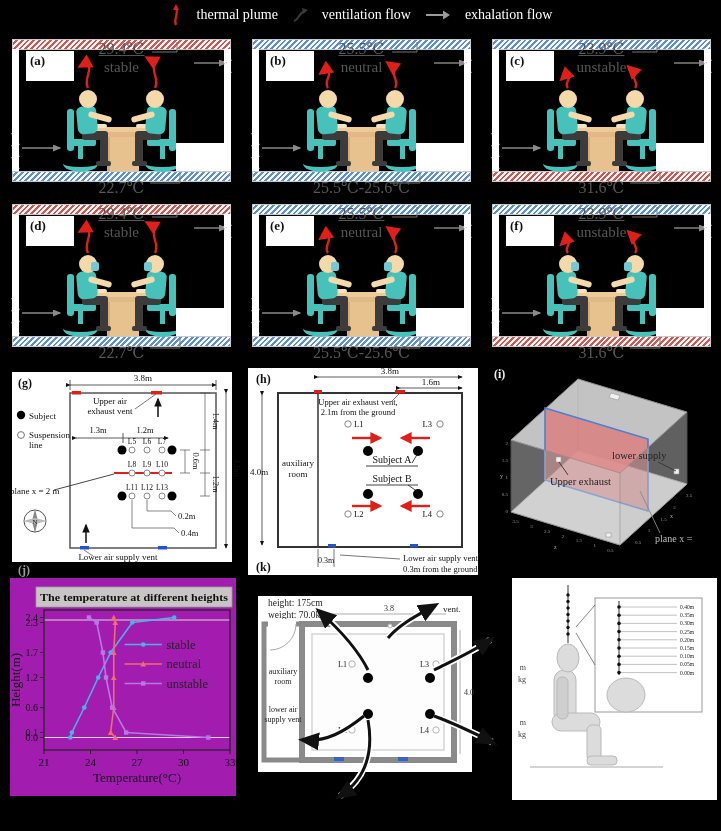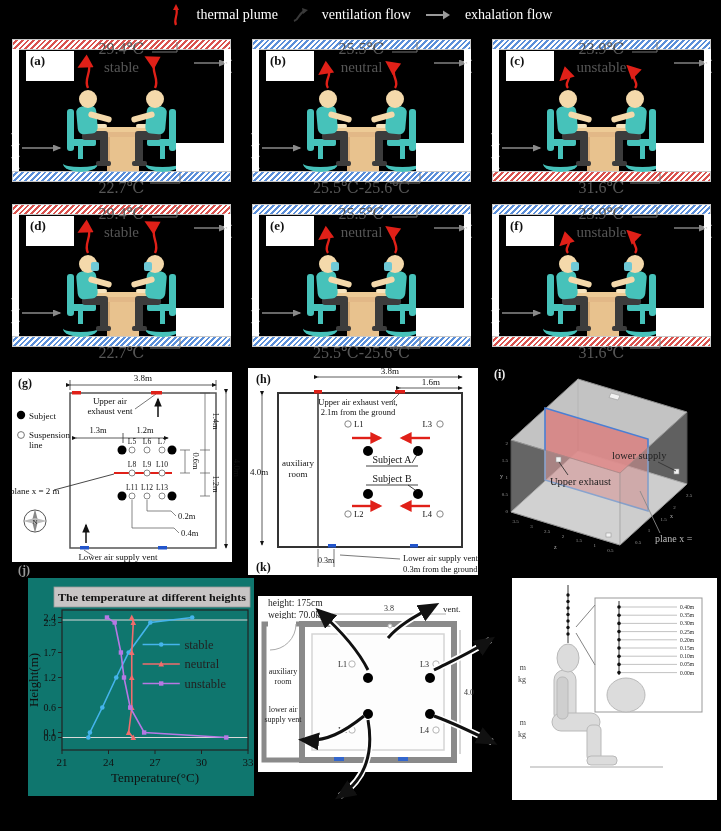--- a/index.html
+++ b/index.html
@@ -13,21 +13,21 @@
   .room{position:absolute;width:227px;height:160px;}
   .hatch-warm{background:repeating-linear-gradient(135deg,#fff 0,#fff 2px,#d9534f 2px,#d9534f 4px);}
   .hatch-cold{background:repeating-linear-gradient(135deg,#fff 0,#fff 2px,#5b8fd9 2px,#5b8fd9 4px);}
   .ceil{position:absolute;left:4px;top:6px;width:217px;height:9px;border:1px solid #c9c9c9;}
   .floorstrip{position:absolute;left:4px;top:138px;width:217px;height:9px;border:1px solid #c9c9c9;}
   .wall{position:absolute;top:16px;width:7px;height:122px;background:#fff;}
   .wall.left{left:4px}.wall.right{left:216px}
   .labelbox{position:absolute;left:18px;top:18px;width:48px;height:30px;background:#fff;}
   .plabel{font-weight:bold;font-size:13px;color:#111;position:absolute;left:4px;top:2px;}
   .whitebox{position:absolute;left:168px;top:110px;width:50px;height:28px;background:#fff;}
-  .toptemp{position:absolute;left:0;width:227px;top:6px;text-align:center;font-size:16px;color:#565656;}
+  .toptemp{position:absolute;left:0;width:227px;top:6px;text-align:center;font-size:16px;color:#565656;text-decoration:underline;}
   .cond{position:absolute;left:0;width:227px;top:26px;text-align:center;font-size:15px;color:#565656;}
   .bottemp{position:absolute;left:0;width:227px;top:145px;text-align:center;font-size:16px;color:#565656;}
   .scene{position:absolute;left:0;top:0;width:227px;height:160px;}
   .pwrap{position:absolute;left:0;top:0;width:227px;height:160px;}
   .pwrap.mir{transform:scaleX(-1);}
   .pwrap div{position:absolute;}
   .head{left:71px;top:57px;width:18px;height:18px;border-radius:50%;background:#f4d9ab;}
   .mask{left:83px;top:64px;width:8px;height:9px;border-radius:2px;background:#6fc9d6;}
   .torso{left:69px;top:73px;width:20px;height:28px;border-radius:6px;background:#46c2ba;transform:rotate(-5deg);}
   .arm{left:80px;top:81px;width:24px;height:6px;border-radius:3px;background:#f4d9ab;transform:rotate(16deg);}
@@ -37,21 +37,21 @@
   .cback{left:59px;top:76px;width:7px;height:42px;background:#46c2ba;border-radius:3px;}
   .cseat{left:59px;top:106px;width:29px;height:7px;background:#46c2ba;border-radius:2px;}
   .cpost{left:70px;top:113px;width:5px;height:13px;background:#46c2ba;}
   .cbase{left:55px;top:122px;width:35px;height:12px;border-bottom:5px solid #46c2ba;border-radius:50%;}
   .tlip{position:absolute;left:82px;top:94px;width:63px;height:5px;background:#edcb96;}
   .tslab{position:absolute;left:86px;top:99px;width:55px;height:5px;background:#e2b887;}
   .tped{position:absolute;left:99px;top:104px;width:29px;height:34px;background:#e8c28e;border-left:3px solid #d8ac77;}
   .plate{position:absolute;top:91px;width:14px;height:4px;background:#f6e3bd;border-radius:2px;}
   .sceneov{position:absolute;left:0;top:0;}
   
-  #panel-j{position:absolute;left:28px;top:578px;width:226px;height:218px;background:#0f766e;}
+  #panel-j{position:absolute;left:10px;top:578px;width:226px;height:218px;background:#a21caf;}
   svg text{font-family:"Liberation Serif","DejaVu Serif",serif;}
 </style>
 </head>
 <body>
 
 <div id="stage">
 
   <div id="top-legend">
     <svg class="licon" width="14" height="24">
       <defs>

